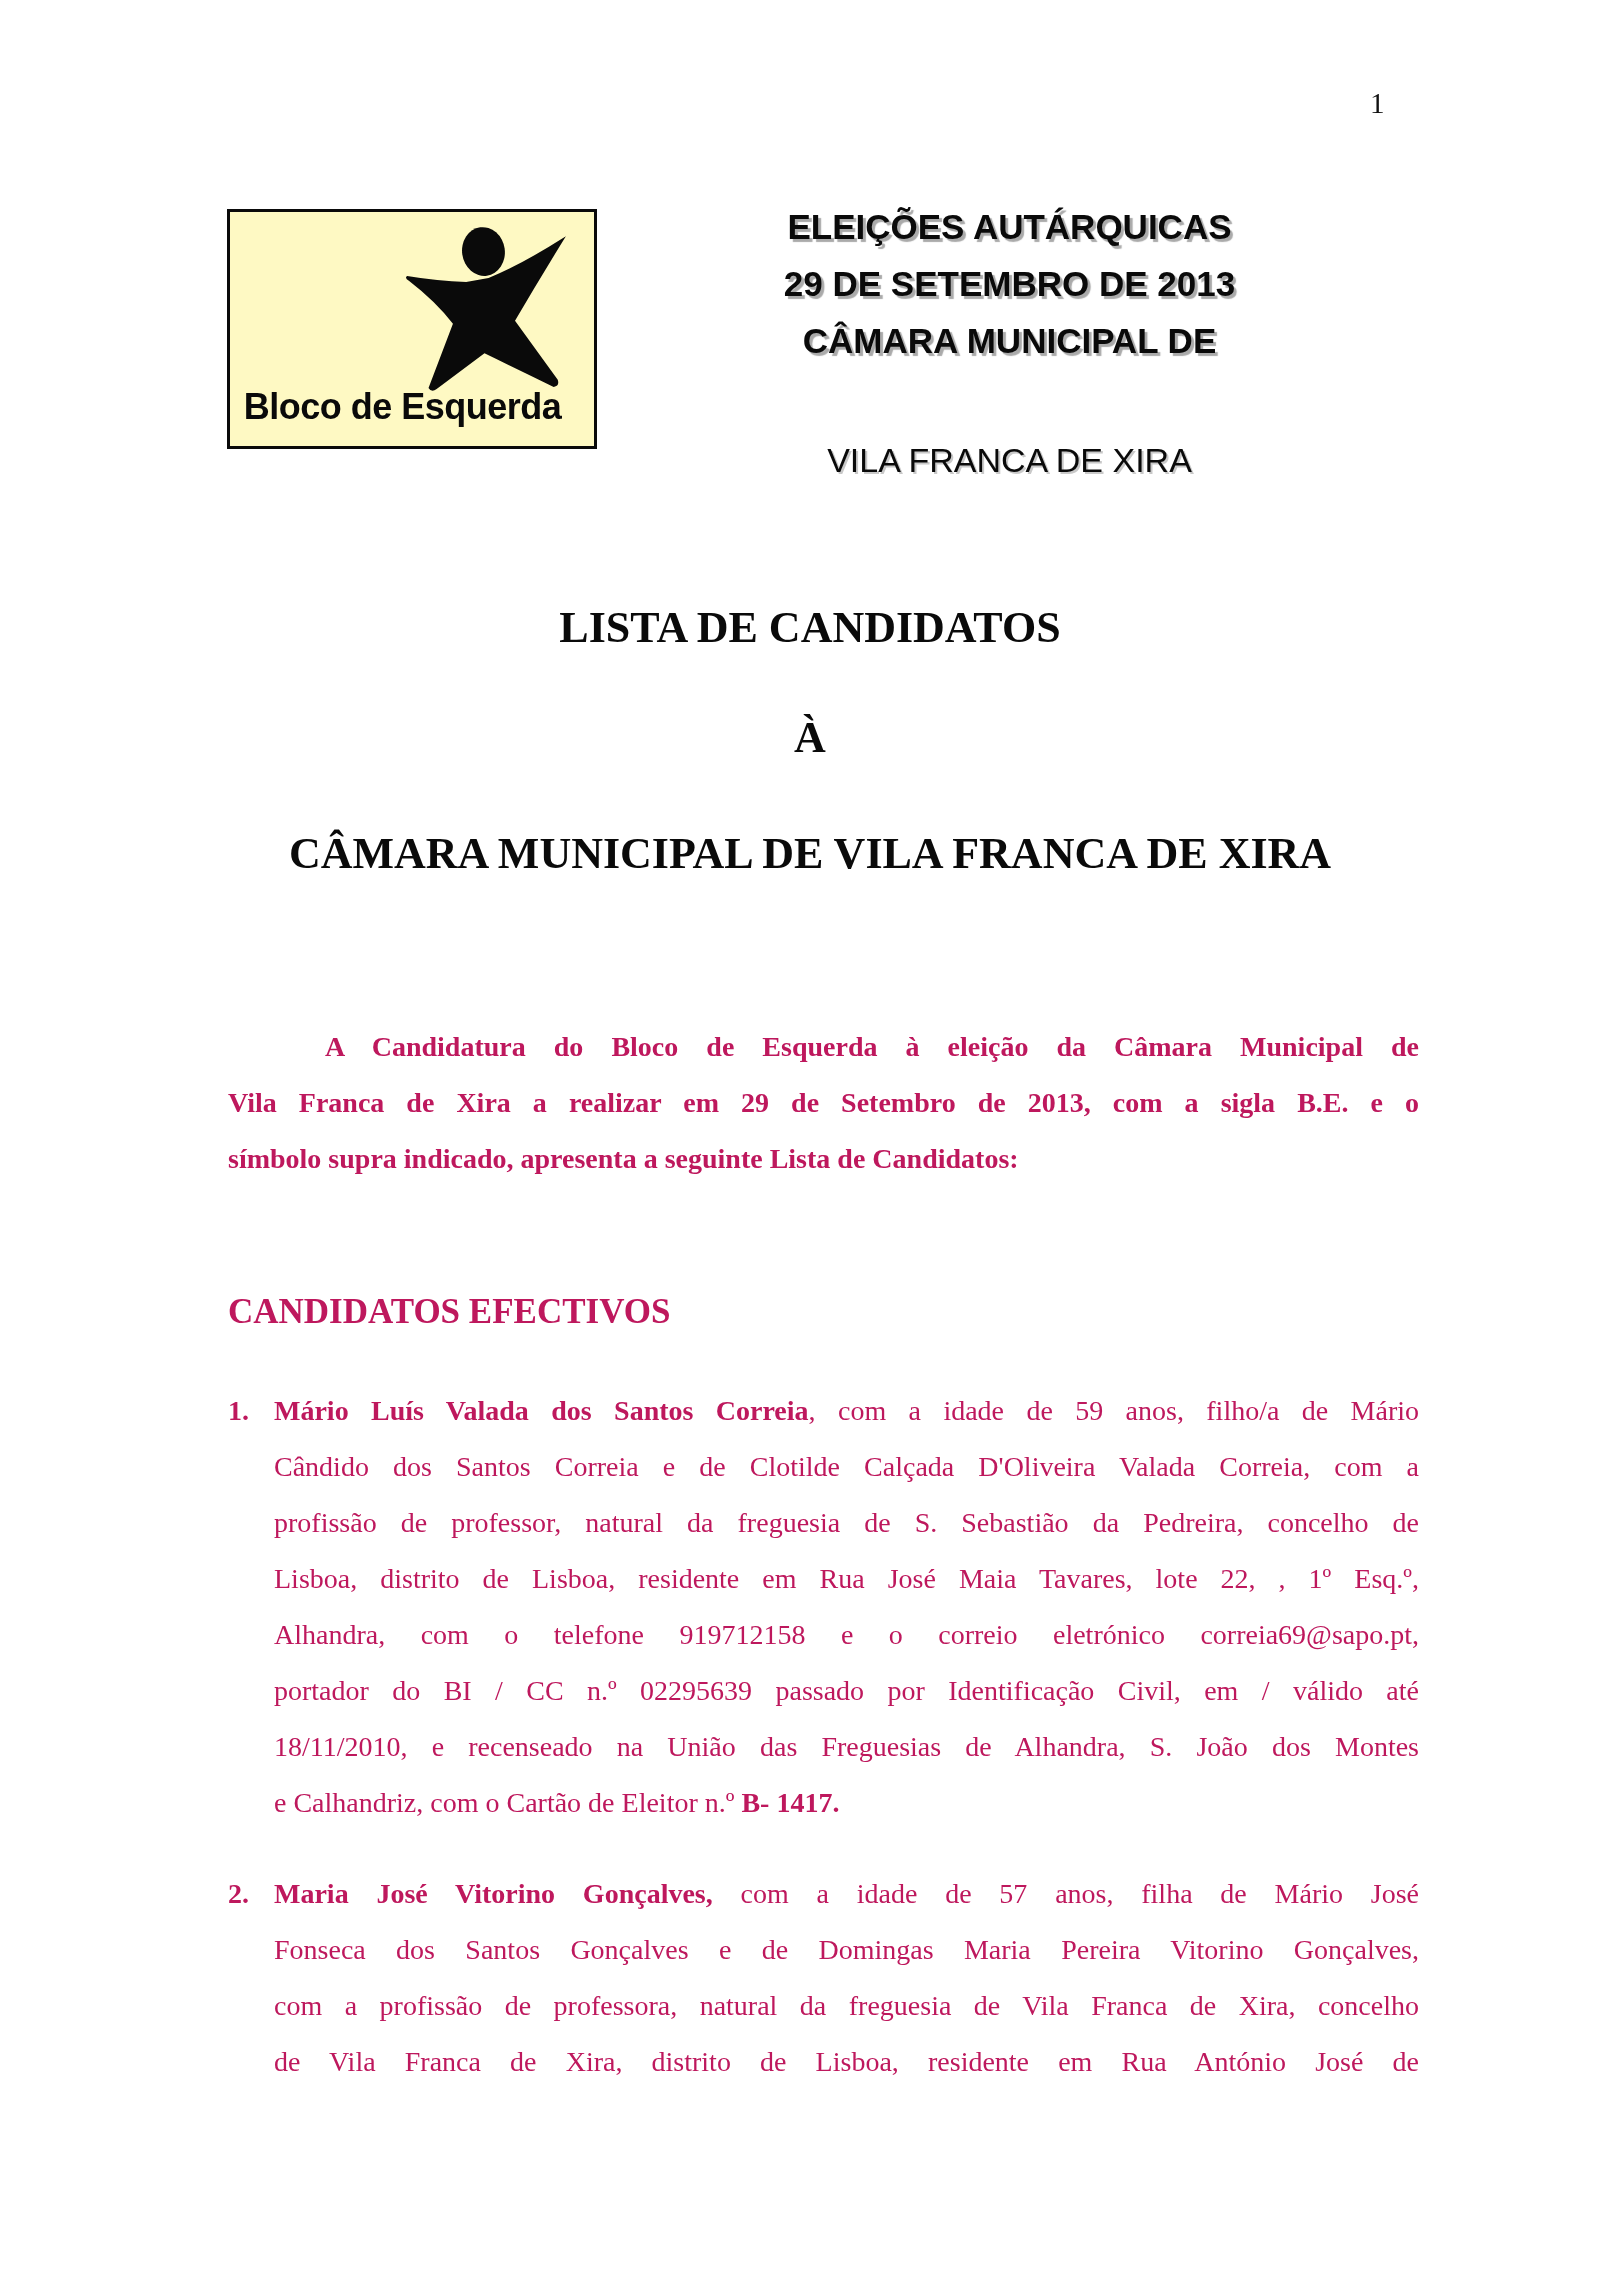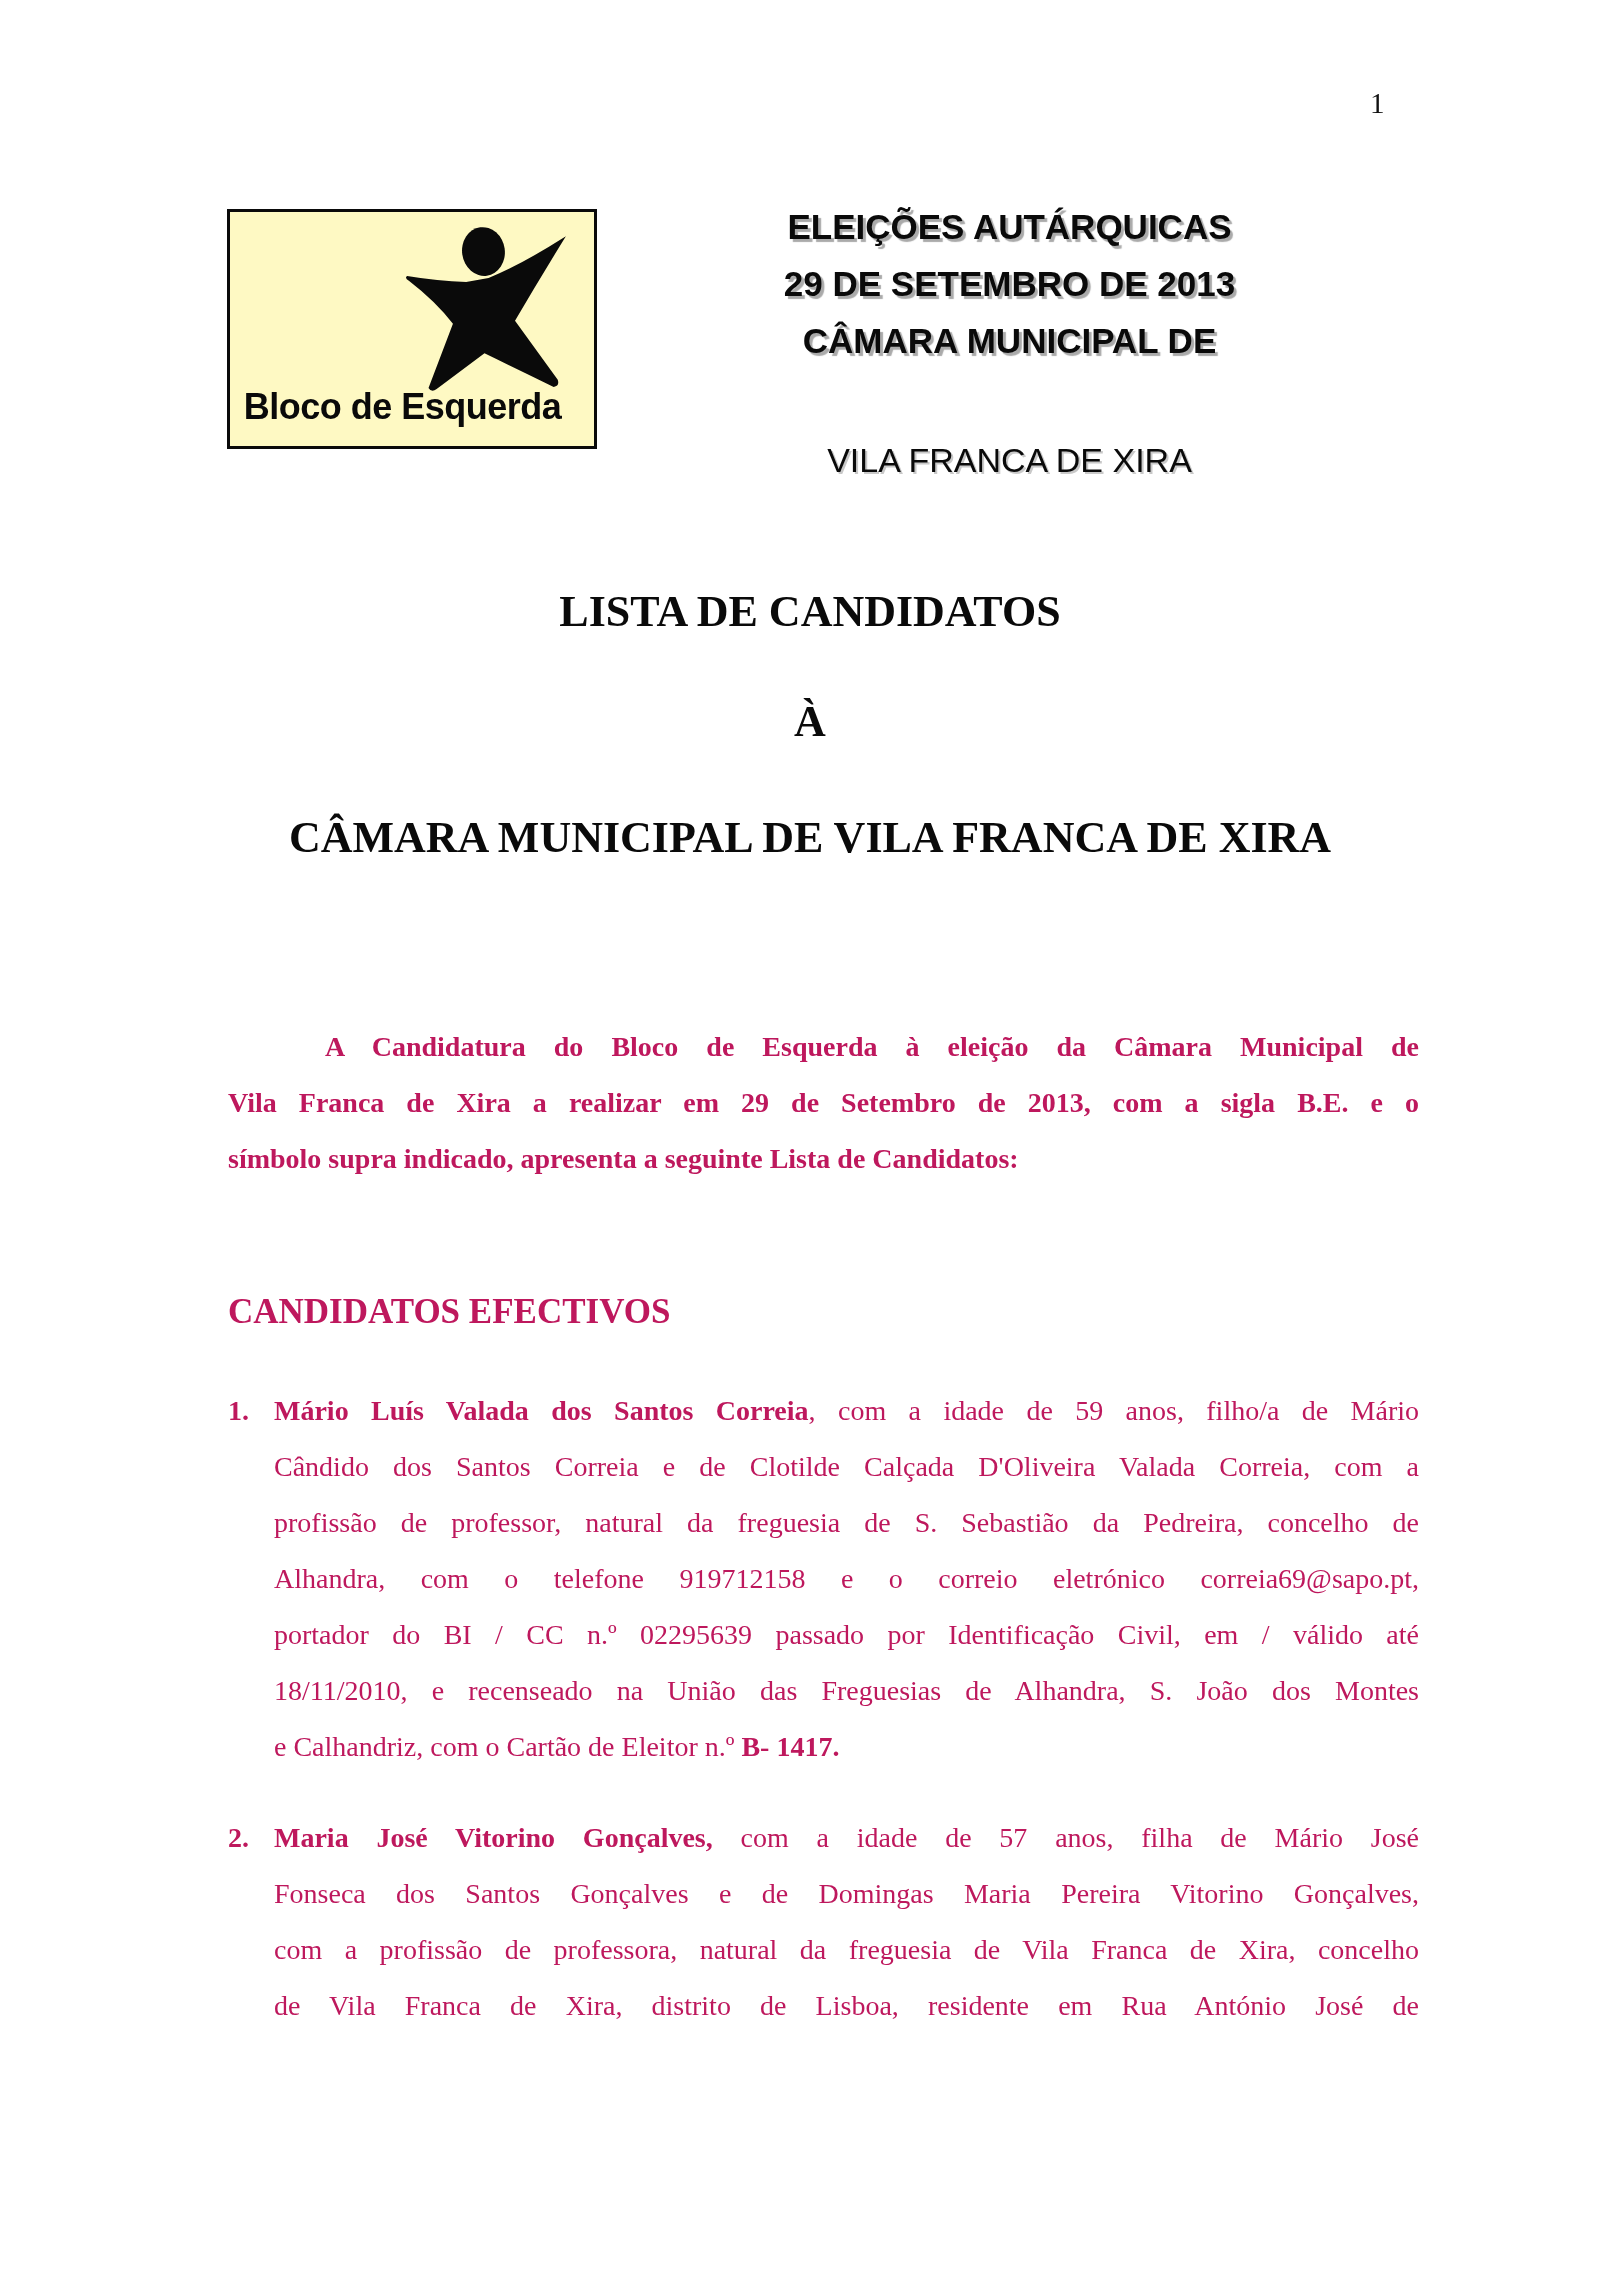--- a/index.html
+++ b/index.html
@@ -55,21 +55,21 @@
     margin-top:63px;
     font-weight:normal; font-size:34px; line-height:57px;
     text-shadow:2px 2px 0 #c9c9c9;
   }
 
   
   .title-block {
     position:absolute; left:0; top:586px; width:1620px;
     text-align:center; font-weight:bold; color:#0a0a0a;
   }
-  .t-line { font-size:44px; line-height:51px; }
+  .t-line { font-size:44px; line-height:51px;margin-top:16px; }
   .t-mid  { margin-top:59px; }
   .t-bot  { margin-top:65px; }
 
   
   .body-col {
     position:absolute; left:228px; top:1019px; width:1191px;
     font-size:28px; line-height:56px; color:#be185d;
   }
   .jline { text-align:justify; text-align-last:justify; }
   .jline.lastline { text-align-last:left; }
@@ -135,20 +135,21 @@
         <div class="jline lastline">símbolo supra indicado, apresenta a seguinte Lista de Candidatos:</div>
       </div>
     <div class="section-heading">CANDIDATOS EFECTIVOS</div>
     <div id="items">
         <div class="item item-1">
           <span class="num">1.</span>
           <div class="lines">
             <div class="jline"><span class="b">Mário Luís Valada dos Santos Correia</span><span>, com a idade de 59 anos, filho/a de Mário</span></div>
             <div class="jline"><span>Cândido dos Santos Correia e de Clotilde Calçada D'Oliveira Valada Correia, com a</span></div>
             <div class="jline"><span>profissão de professor, natural da freguesia de S. Sebastião da Pedreira, concelho de</span></div>
+            <div class="jline"><span>Lisboa, distrito de Lisboa, residente em Rua José Maia Tavares, lote 22, , 1º Esq.º,</span></div>
             <div class="jline"><span>Alhandra, com o telefone 919712158 e o correio eletrónico correia69@sapo.pt,</span></div>
             <div class="jline"><span>portador do BI / CC n.º 02295639  passado por Identificação Civil, em / válido até</span></div>
             <div class="jline"><span>18/11/2010, e recenseado na União das Freguesias de Alhandra, S. João dos Montes</span></div>
             <div class="jline lastline"><span>e Calhandriz, com o Cartão de Eleitor n.º </span><span class="b">B- 1417.</span></div>
           </div>
         </div>
         <div class="item item-next">
           <span class="num">2.</span>
           <div class="lines">
             <div class="jline"><span class="b">Maria José Vitorino Gonçalves,</span><span> com a idade de 57 anos, filha de Mário José</span></div>

